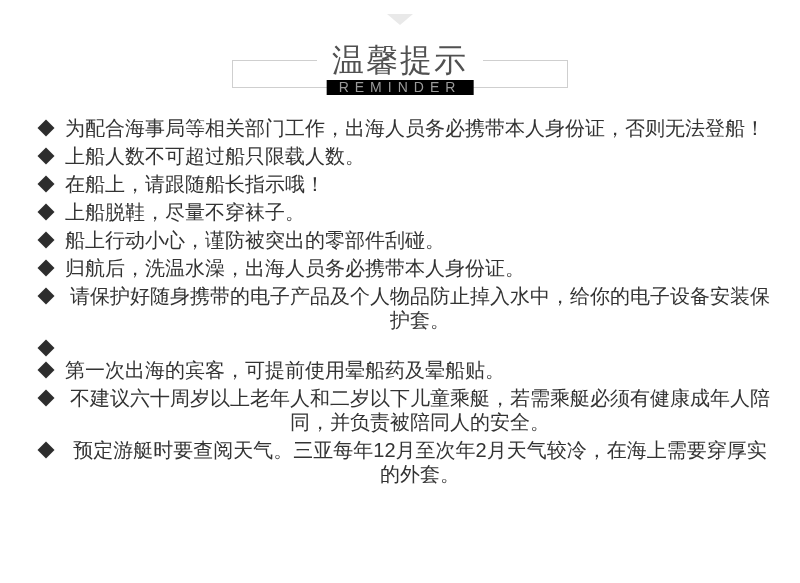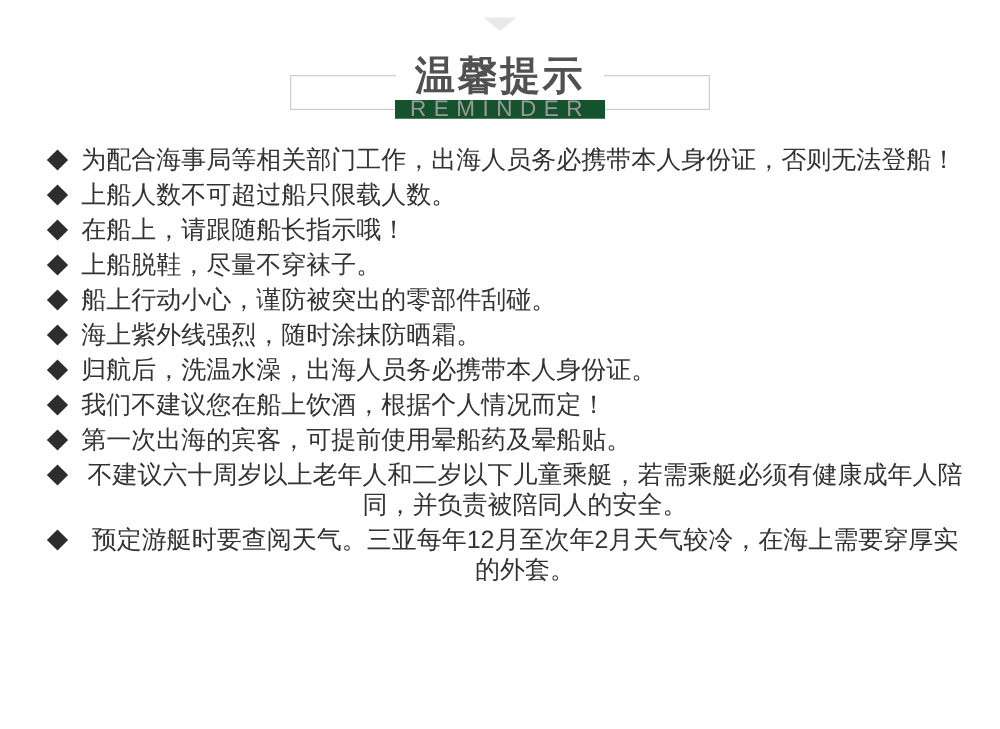--- a/index.html
+++ b/index.html
@@ -25,27 +25,27 @@
   }
 
   
   .title-frame{
     width:336px;height:28px;margin:35px auto 0 auto;position:relative;
     border:1px solid var(--line-color);
   }
   .title{
     position:absolute;top:-18px;left:50%;transform:translateX(-50%);
     background:#ffffff;padding:0 15px;white-space:nowrap;
-    font-size:32px;line-height:34px;font-weight:bold;
+    font-size:32px;line-height:34px;font-weight:normal;
     letter-spacing:2px;color:var(--title-color);
   }
   .subtitle{
     position:absolute;bottom:-8px;left:50%;transform:translateX(-50%);
-    background:#14532d;padding:0 12px;white-space:nowrap;
-    font-size:18px;line-height:15px;font-weight:normal;
+    background:#000000;padding:0 12px;white-space:nowrap;
+    font-size:14px;line-height:15px;font-weight:normal;
     letter-spacing:6px;color:var(--subtitle-color);
   }
 
   .notices{
     list-style:none;
     margin:28px 25px 0 38px;
   }
   .notices li{
     display:flex;align-items:flex-start;
     margin-bottom:4px;
@@ -92,29 +92,28 @@
     <li>
       <span class="diamond"></span>
       <span class="txt">上船脱鞋，尽量不穿袜子。</span>
     </li>
     <li>
       <span class="diamond"></span>
       <span class="txt">船上行动小心，谨防被突出的零部件刮碰。</span>
     </li>
     <li>
       <span class="diamond"></span>
-      <span class="txt">海上紫外线强烈，随时涂抹防晒霜。</span>
-    </li>
-    <li>
-      <span class="diamond"></span>
       <span class="txt">归航后，洗温水澡，出海人员务必携带本人身份证。</span>
     </li>
     <li>
       <span class="diamond"></span>
-      <span class="txt">我们不建议您在船上饮酒，根据个人情况而定！</span>
+      <span class="txt">请保护好随身携带的电子产品及个人物品防止掉入水中，给你的电子设备安装保护套。</span>
+    </li>
+    <li>
+      <span class="diamond"></span>
     </li>
     <li>
       <span class="diamond"></span>
       <span class="txt">第一次出海的宾客，可提前使用晕船药及晕船贴。</span>
     </li>
     <li>
       <span class="diamond"></span>
       <span class="txt">不建议六十周岁以上老年人和二岁以下儿童乘艇，若需乘艇必须有健康成年人陪同，并负责被陪同人的安全。</span>
     </li>
     <li>

